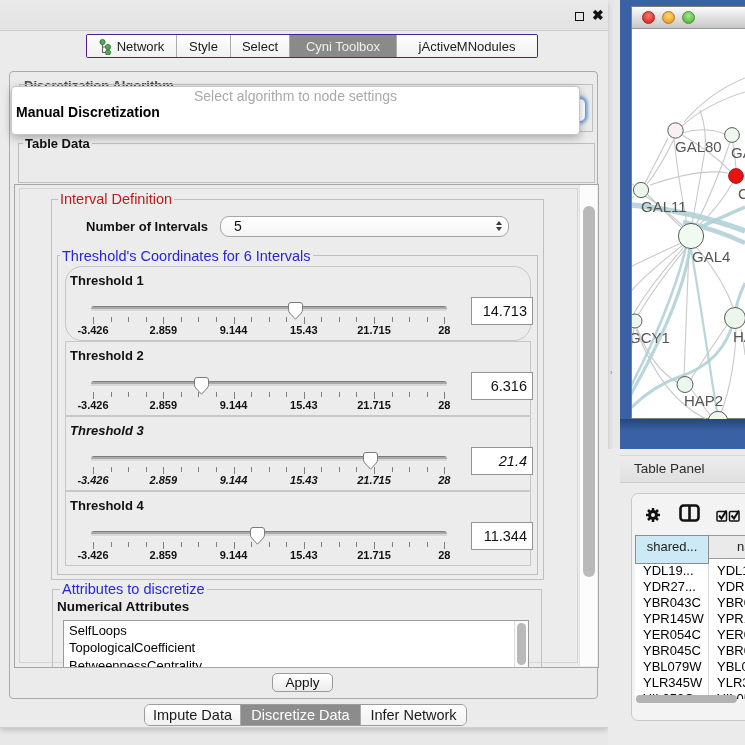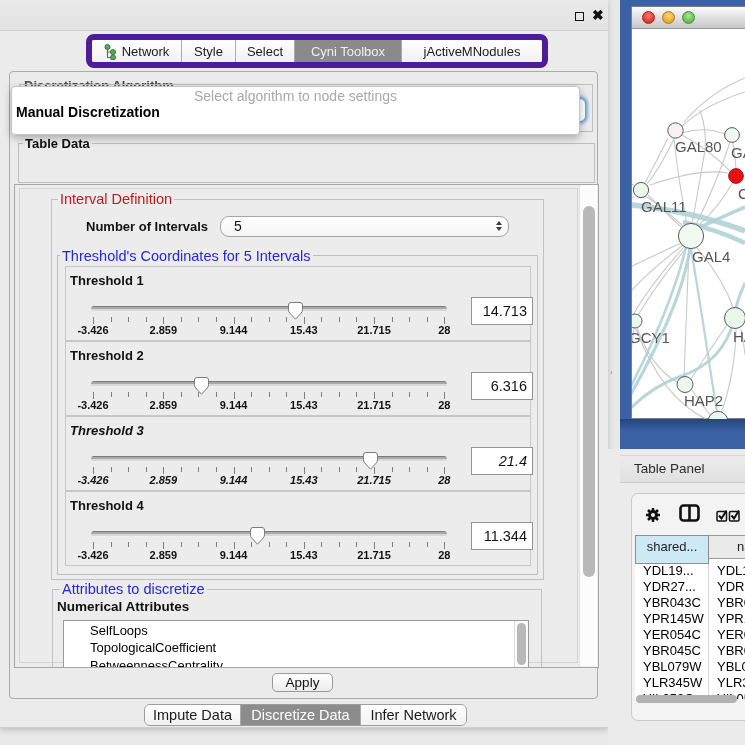--- a/index.html
+++ b/index.html
@@ -12,33 +12,33 @@
 .spin .up{width:0;height:0;border-left:3px solid transparent;border-right:3px solid transparent;border-bottom:4.5px solid #3a3a3a;margin-bottom:2.5px;}
 .spin .dn{width:0;height:0;border-left:3px solid transparent;border-right:3px solid transparent;border-top:4.5px solid #3a3a3a;}
 .tpanel{position:absolute;left:50px;width:464px;height:73px;border:1px solid #c7c7c7;}
 .ttitle{position:absolute;left:4px;top:6px;font-size:13px;font-weight:bold;color:#111;}
 .track{position:absolute;left:25px;top:39px;width:356px;height:6px;border-radius:3px;background:linear-gradient(180deg,#7d7d7d 0 1px,#a9a9a9 1px 3px,#d8d8d8 3px 5px,#efefef 5px 6px);}
 .tickmin{position:absolute;left:27px;top:50px;width:353px;height:5px;background:repeating-linear-gradient(90deg,#7f7f7f 0 1px,transparent 1px 17.565px);}
 .tickmaj{position:absolute;left:27px;top:50px;width:353px;height:7px;background:repeating-linear-gradient(90deg,#7f7f7f 0 1px,transparent 1px 70.26px);}
 .tlab{position:absolute;top:57px;width:60px;text-align:center;font-size:11px;font-weight:bold;color:#111;}
 .vbox{position:absolute;left:405px;top:30px;width:55px;height:26px;border:1px solid #949494;background:#fff;font-size:14.5px;text-align:right;padding-right:5px;line-height:26px;color:#111;}
 .thumb{position:absolute;top:34px;}
-.row{position:absolute;left:0;width:200px;height:17px;font-size:13px;color:#000;white-space:nowrap;margin-left:21px;}
+.row{position:absolute;left:0;width:200px;height:17px;font-size:13px;color:#000;white-space:nowrap;}
 </style>
 </head>
 <body>
 
 <div class="abs" style="left:0;top:0;width:608px;height:728px;background:#ebebeb;box-shadow:0 2px 6px rgba(0,0,0,0.18);">
 
   <div class="abs" style="left:0;top:0;width:608px;height:30px;background:linear-gradient(180deg,#eaeaea,#e2e2e2);border-bottom:1px solid #cfcfcf;">
     <div class="abs" style="left:575px;top:12px;width:7px;height:7px;border:1.3px solid #111;"></div>
     <div class="abs" style="left:592px;top:7px;font-size:14px;font-weight:bold;color:#111;">✖</div>
   </div>
 
-  <div class="abs" style="left:86px;top:34px;height:22px;display:flex;border:6px solid #4c1d95;border-radius:8px;overflow:hidden;font-size:13px;color:#1a1a1a;">
+  <div class="abs" style="left:86px;top:34px;height:22px;display:flex;border:1px solid #4c1d95;border-radius:2px;overflow:hidden;font-size:13px;color:#1a1a1a;">
     <div style="width:89px;background:linear-gradient(180deg,#fefefe,#f1f1f1);display:flex;align-items:center;justify-content:center;border-right:1px solid #ababab;">
       <svg width="13" height="17" viewBox="0 0 13 17" style="margin-right:5px;">
           <path d="M3.5,4 L3.5,15 M3.5,9 L8.5,9 M3.5,14.5 L8.5,14.5" stroke="#6a6a6a" stroke-width="1.2" fill="none"></path>
           <circle cx="3.5" cy="4" r="2.6" fill="#55a855" stroke="#2f6b2f" stroke-width=".8"></circle>
           <circle cx="9" cy="9" r="2.6" fill="#55a855" stroke="#2f6b2f" stroke-width=".8"></circle>
           <circle cx="9" cy="14.5" r="2.6" fill="#55a855" stroke="#2f6b2f" stroke-width=".8"></circle>
         </svg>
       Network</div>
     <div style="width:53px;background:linear-gradient(180deg,#fefefe,#f1f1f1);display:flex;align-items:center;justify-content:center;border-right:1px solid #ababab;">Style</div>
     <div style="width:58px;background:linear-gradient(180deg,#fefefe,#f1f1f1);display:flex;align-items:center;justify-content:center;border-right:1px solid #ababab;">Select</div>
@@ -66,23 +66,23 @@
     <div class="abs" style="left:71px;top:34px;font-size:13px;font-weight:bold;color:#111;">Number of Intervals</div>
     <div class="cbx" style="left:205px;top:31px;width:287px;height:19px;border-radius:9px;">
       <div style="margin-left:13px;line-height:19px;">5</div>
       <div class="spin" style="right:6px;top:3.5px;">
           <div class="up"></div>
           <div class="dn"></div>
         </div>
     </div>
 
     <div class="grp" style="left:42px;top:70px;width:479px;height:318px;border-color:#bfbfbf;"></div>
-    <div class="grplbl" style="left:45px;top:63px;color:#2727d8;">Threshold's Coordinates for 5 Intervals</div>
-
-    <div class="tpanel" style="top:81px;">
+    <div class="grplbl" style="left:45px;top:63px;color:#2727d8;">Threshold's Coordinates for 6 Intervals</div>
+
+    <div class="tpanel" style="top:81px;border-radius:17px;">
       <div class="ttitle">Threshold 1</div>
       <div class="track"></div>
       <div class="tickmin"></div>
       <div class="tickmaj"></div>
       <div class="tlab" style="left:-3.0px;">-3.426</div>
       <div class="tlab" style="left:67.3px;">2.859</div>
       <div class="tlab" style="left:137.5px;">9.144</div>
       <div class="tlab" style="left:207.8px;">15.43</div>
       <div class="tlab" style="left:278.0px;">21.715</div>
       <div class="tlab" style="left:348.3px;">28</div>

